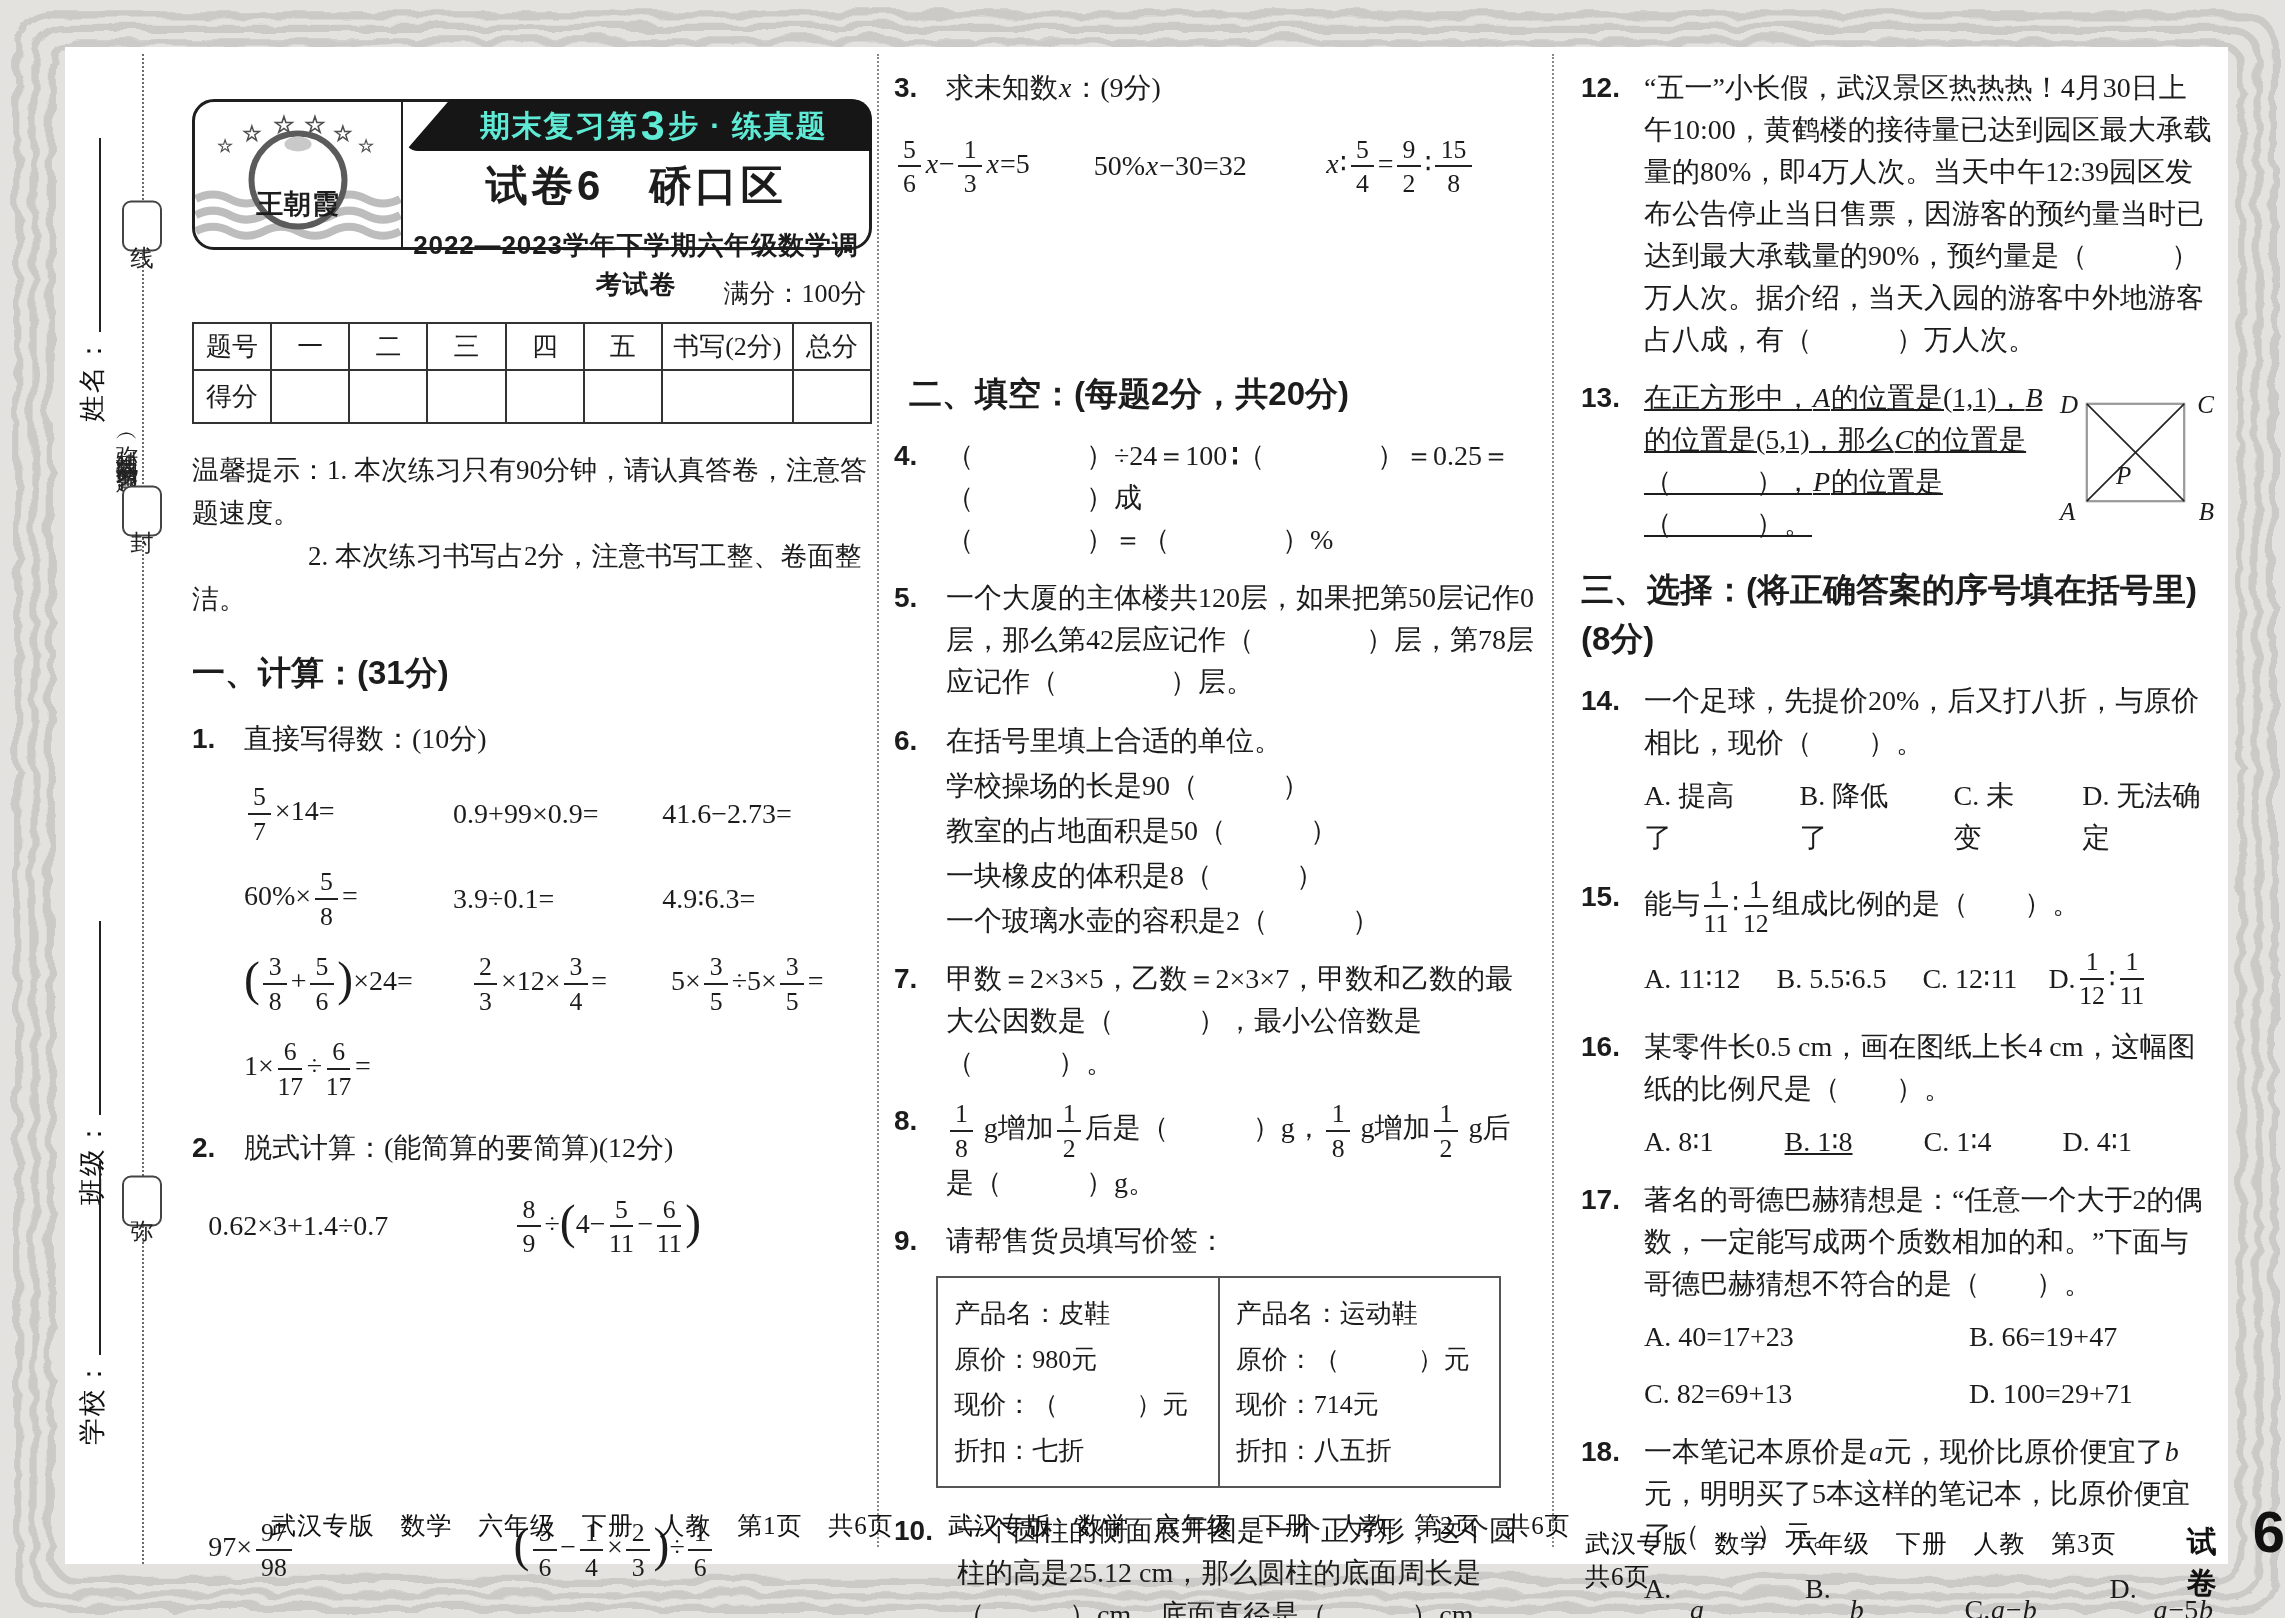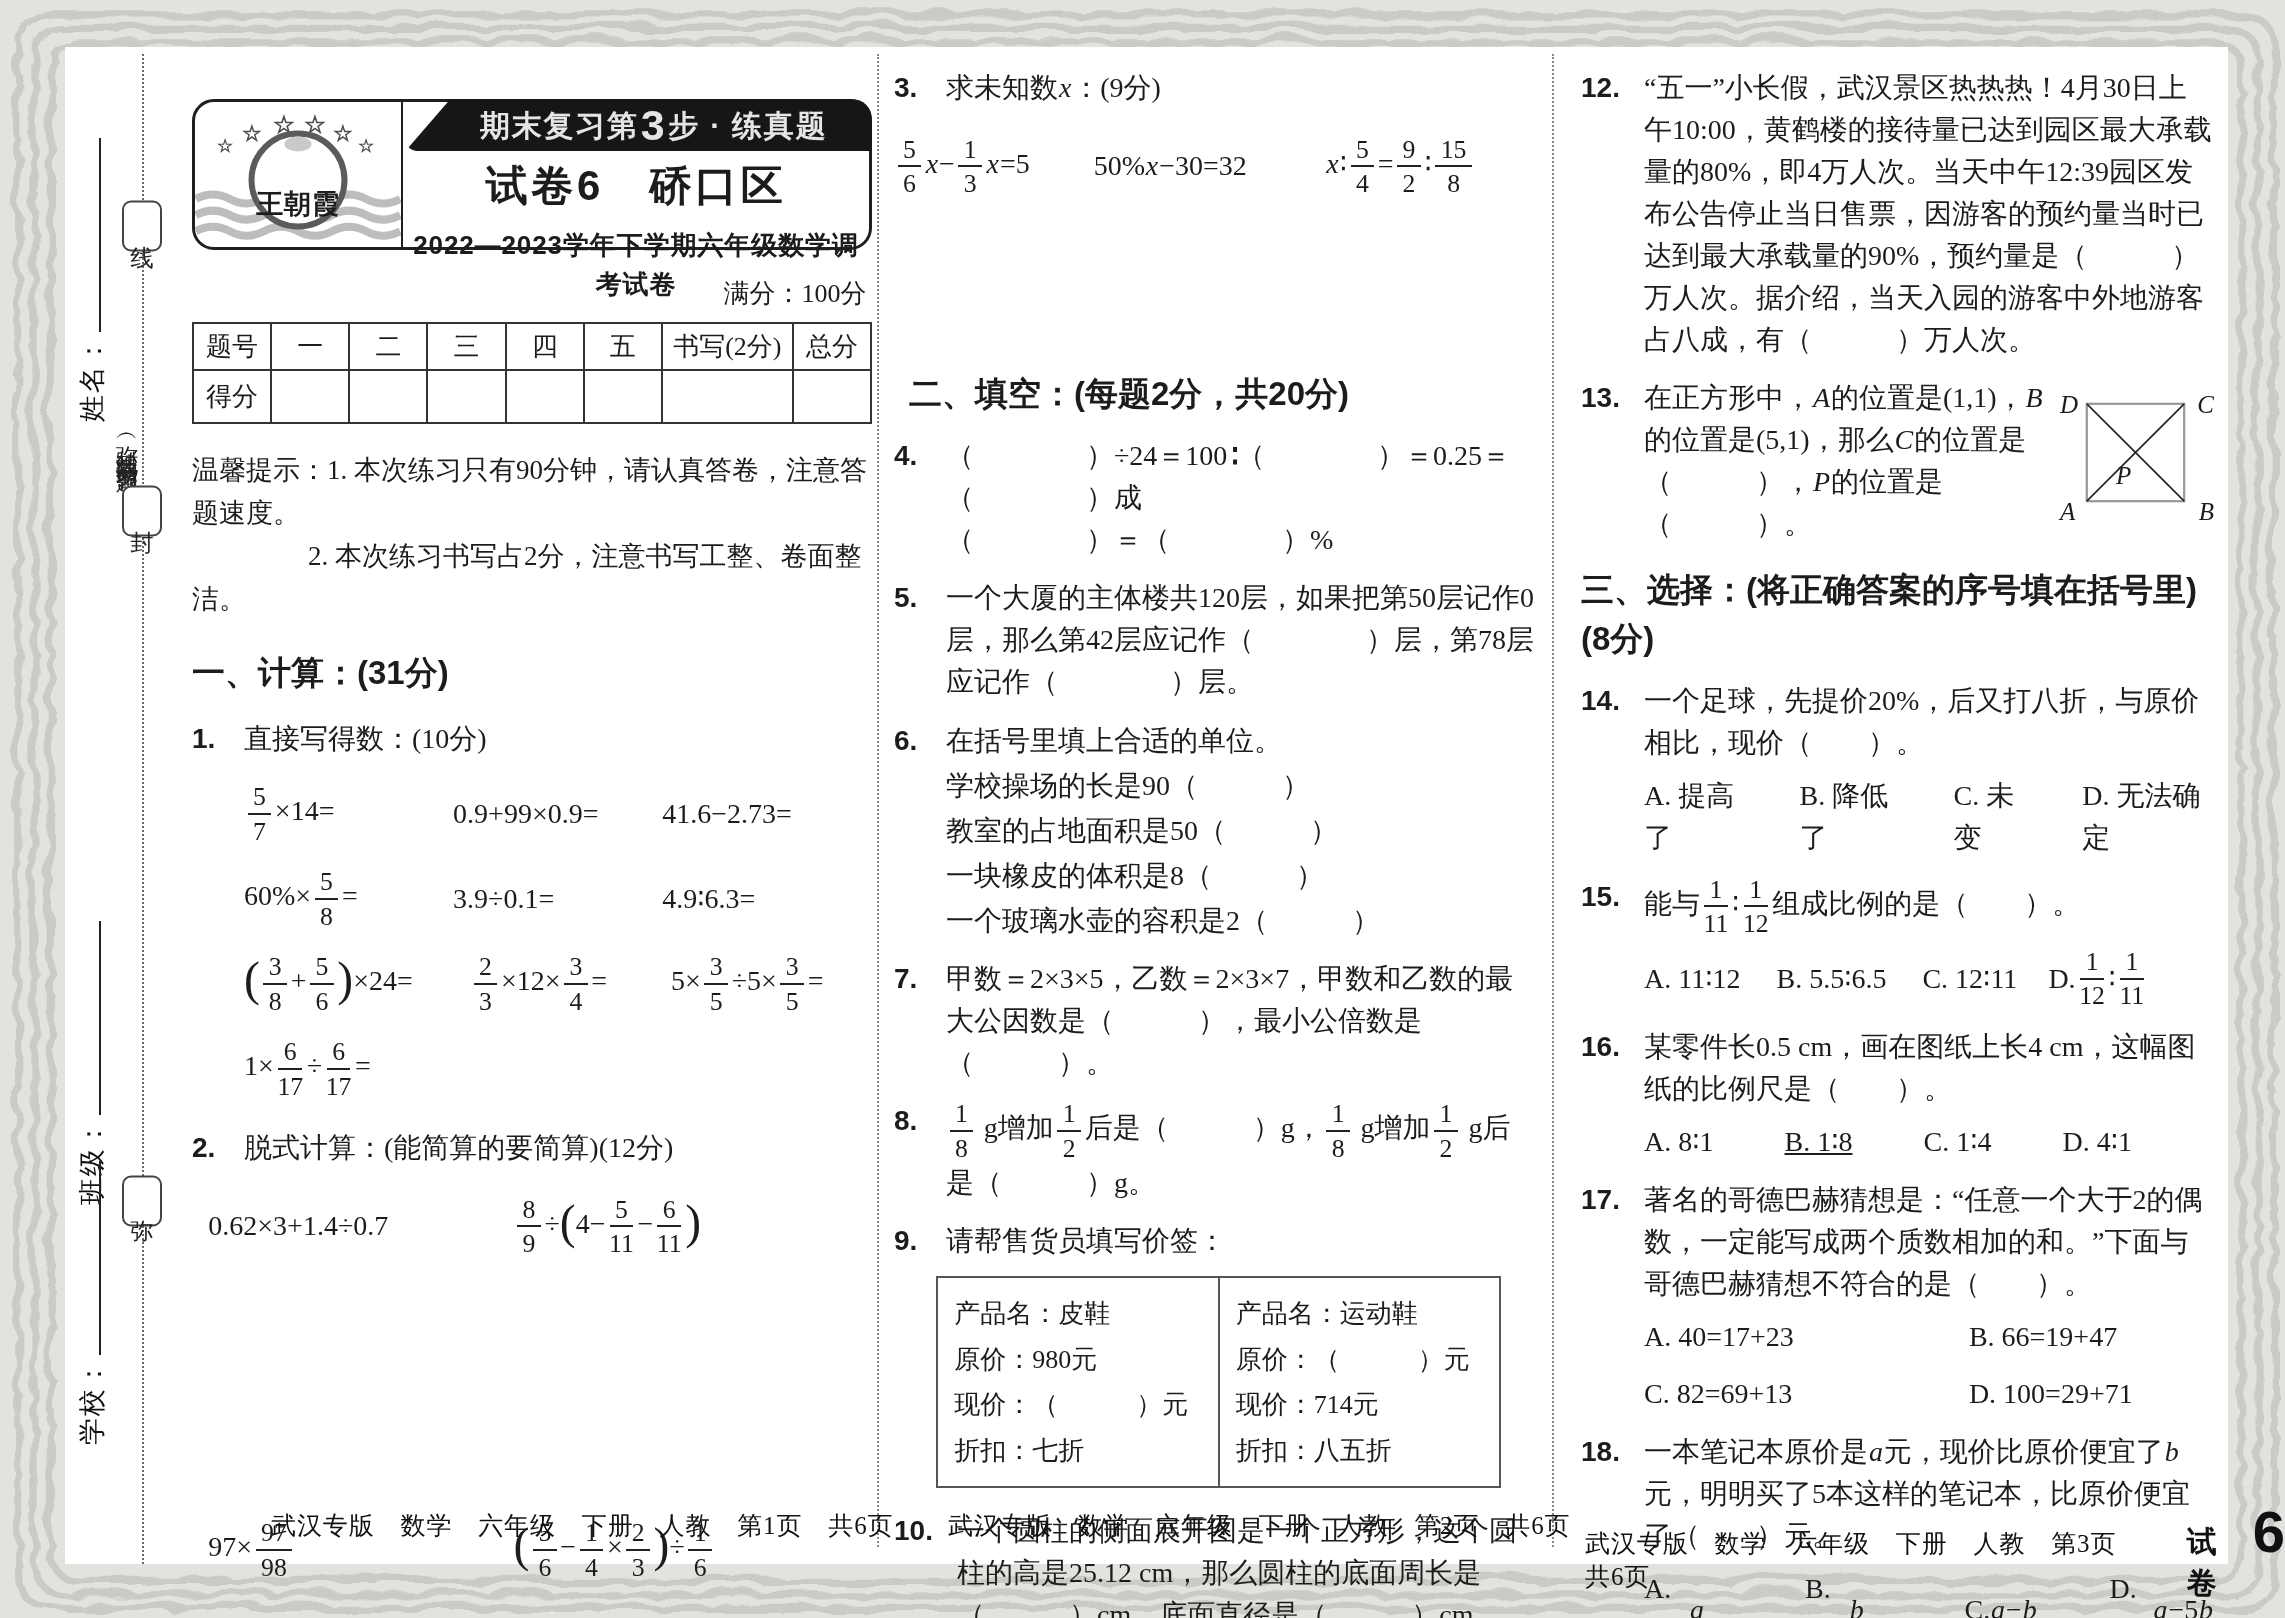--- a/index.html
+++ b/index.html
@@ -50,21 +50,21 @@
     position:absolute;left:50%;top:54%;transform:translate(-50%,-50%);
     width:87px;height:87px;border:6.3px solid #5b5b5b;border-radius:50%;background:#fff;
     display:flex;flex-direction:column;align-items:center;justify-content:center;gap:30px;
   }
   .logo-face{width:27px;height:20px;border-radius:50%;background:#c9c9c9;margin-bottom:1.8px;}
   .logo-name{font-size:27px;font-weight:bold;letter-spacing:0.9px;font-family:"Liberation Serif",serif;}
   .logo-star{position:absolute;color:#4e4e4e;font-weight:bold;}
   .title-pane{flex:1;position:relative;text-align:center;padding-top:52px;}
   .tab{
     position:absolute;top:-2.7px;right:-2.7px;height:52px;min-width:389px;
-    background:#161616;color:#e5e5e5;border-radius:5.4px 20px 0 12.7px;
+    background:#161616;color:#5eead4;border-radius:5.4px 20px 0 12.7px;
     clip-path:polygon(45px 0,100% 0,100% 100%,0 100%);
     display:flex;align-items:center;justify-content:center;
     font-family:"Liberation Sans","DejaVu Sans",sans-serif;font-weight:bold;font-size:30px;letter-spacing:1.8px;padding:0 23.5px 0 54px;
   }
   .tab .big3{font-size:43px;margin:0 1.8px;}
   .h-title{font-size:42px;font-weight:bold;font-family:"Liberation Sans","DejaVu Sans",sans-serif;letter-spacing:3.6px;}
   .h-sub{font-size:26px;font-weight:bold;font-family:"Liberation Sans","DejaVu Sans",sans-serif;margin-top:9px;letter-spacing:0.9px;}
 
   .full-score{text-align:right;font-size:26px;margin:23.5px 5.4px 9px 0;}
 
@@ -94,21 +94,21 @@
 
   .indent-lines div{margin-top:3px;}
 
   
   .tags{display:flex;margin:14.5px 0 0 42px;border:2.3px solid #555;width:561px;}
   .tag{width:50%;padding:12.7px 16.3px;font-size:26px;line-height:1.75;}
   .tag + .tag{border-left:2.3px solid #555;}
 
   
   .q13wrap{display:flex;}
-  .q13text{flex:1;}
+  .q13text{flex:1;text-decoration:underline;}
   .fig13{flex:none;position:relative;width:154px;height:145px;margin-top:9px;}
   .fig13 .lab{position:absolute;font-size:25px;font-style:italic;font-family:"Liberation Serif",serif;}
   .fig13 svg{position:absolute;left:25px;top:16.3px;}
   .opts{display:flex;margin:11px 0 0 52px;}
   .opts .opt{margin-right:49px;display:flex;align-items:center;}
   .opts2{display:grid;grid-template-columns:57% 43%;row-gap:14.5px;margin:11px 0 0 52px;}
 
   .footer{position:absolute;font-size:25px;color:#111;letter-spacing:0.9px;}
   .f1{left:271px;top:1509px;}
   .f2{left:948px;top:1509px;}

